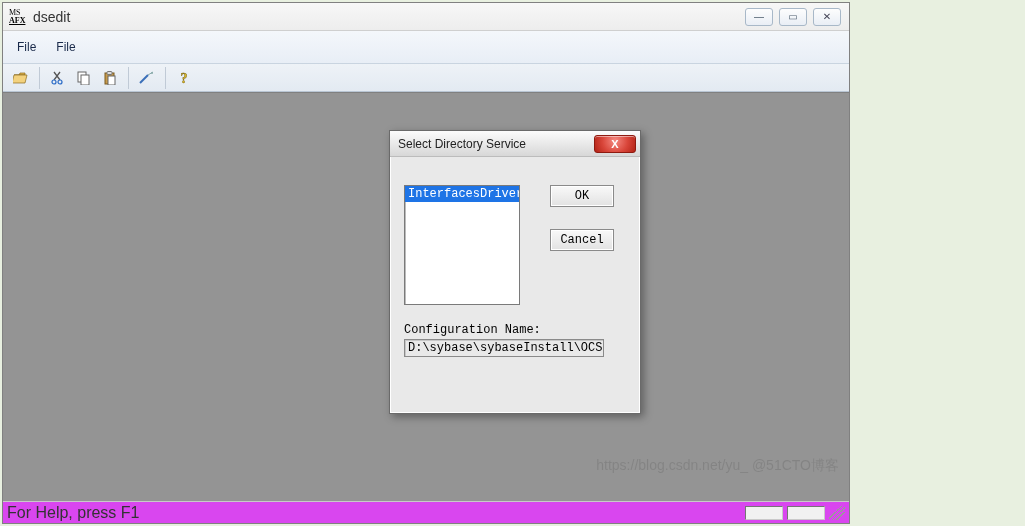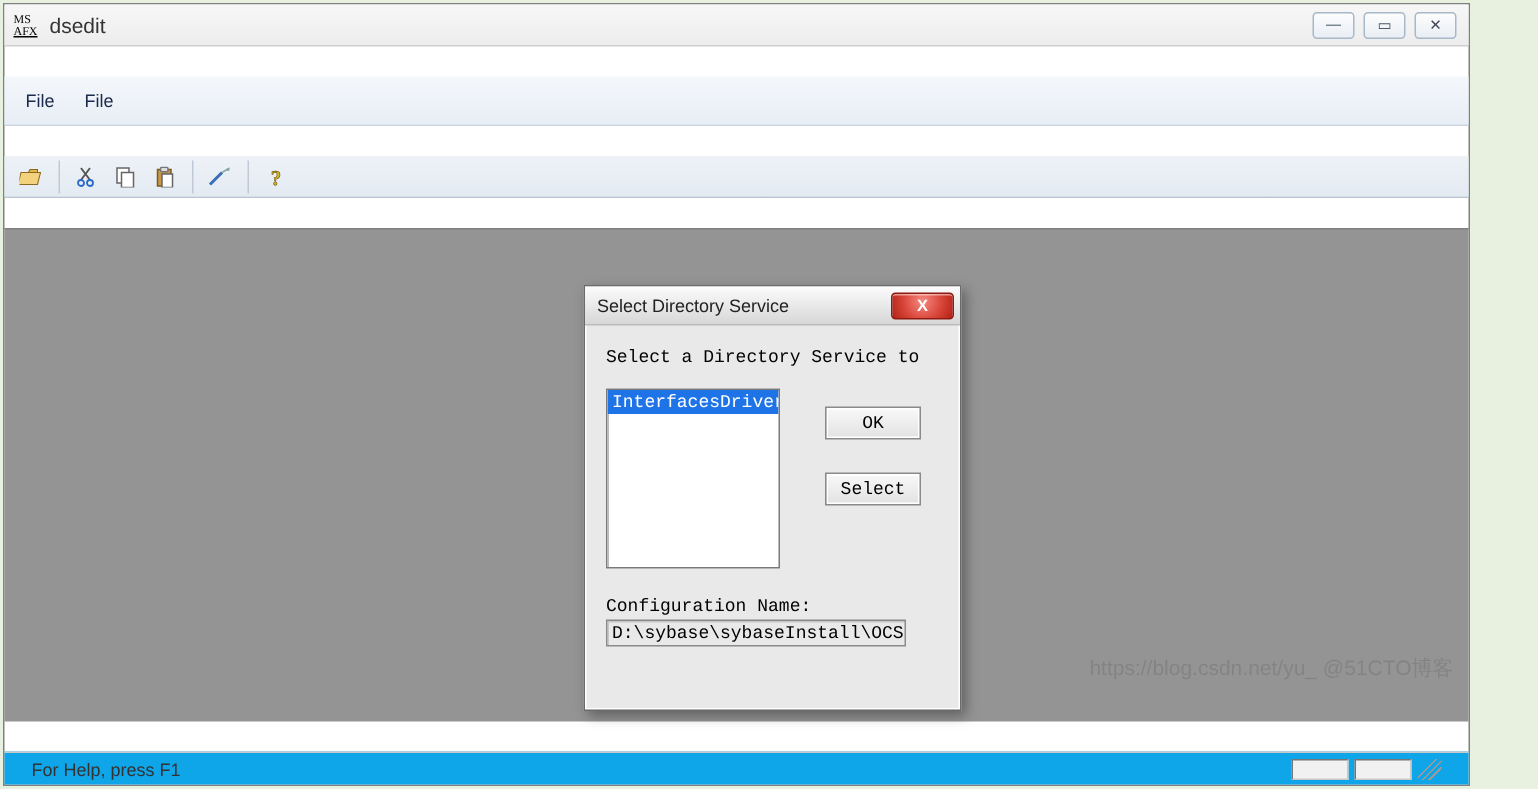--- a/index.html
+++ b/index.html
@@ -11,26 +11,25 @@
     width: 1025px;
     height: 526px;
     overflow: hidden;
     position: relative;
   }
 
   
   .app-window {
     position: absolute;
     left: 2px; top: 2px;
-    width: 978px; height: 522px;
+    width: 848px; height: 522px;
     background: #fff;
     border: 1px solid #808080;
     display: flex;
     flex-direction: column;
-    gap: 20px;
   }
   .titlebar {
     height: 28px;
     background: linear-gradient(#f7f7f7,#ededed);
     border-bottom: 1px solid #cfcfcf;
     display: flex;
     align-items: center;
     padding: 0 4px 0 6px;
   }
   .app-icon {
@@ -101,26 +100,26 @@
 
   .work-area {
     flex: 1;
     background: #949494;
     position: relative;
     border-top: 1px solid #808080;
   }
 
   .statusbar {
     height: 22px;
-    background: #0ea5e9;
+    background: #d946ef;
     border-top: 1px solid #c9c9c9;
     display: flex;
     align-items: center;
-    padding: 0 18px;
-    font-size: 12px;
+    padding: 0 4px;
+    font-size: 16px;
     color: #333;
   }
   .statusbar .sb-right {
     margin-left: auto;
     display: flex;
     gap: 4px;
   }
   .sb-box {
     width: 38px; height: 14px;
     border: 1px inset #c9c9c9;
@@ -186,21 +185,20 @@
   }
   .list-item.selected {
     background: #1e74e6;
     color: #fff;
   }
   .btn-col {
     margin-left: 30px;
     display: flex;
     flex-direction: column;
     gap: 22px;
-    margin-top: 12px;
   }
   .winbtn {
     width: 64px; height: 22px;
     background: linear-gradient(#f9f9f9,#e2e2e2);
     border: 1px solid #8a8a8a;
     font-family: "Courier New", monospace;
     font-size: 12px;
     text-align: center;
     line-height: 20px;
     cursor: default;
@@ -232,21 +230,21 @@
   }
 </style>
 </head>
 <body>
 
 <div class="app-window">
 
   <div class="titlebar">
     <div class="app-icon">
       <span>MS</span>
-      <span style="text-decoration: underline;">AFX</span>
+      <span style="text-decoration: underline; font-weight: bold;">AFX</span>
     </div>
     <span class="app-title">dsedit</span>
     <div class="titlebar-buttons">
       <div class="tb-btn">
           <span>—</span>
         </div>
       <div class="tb-btn">
           <span>▭</span>
         </div>
       <div class="tb-btn tb-close">
@@ -307,29 +305,28 @@
   <div class="work-area">
 
     <div class="dialog">
       <div class="dlg-tb">
         <span>Select Directory Service</span>
         <div class="dlg-close">
           <span>X</span>
         </div>
       </div>
       <div class="dlg-body">
-        <div>Select a Directory Service to</div>
         <div style="height:12px"></div>
         <div class="dlg-row" style="margin-top:2px;">
           <div class="listbox">
             <div class="list-item selected">InterfacesDriver</div>
           </div>
           <div class="btn-col">
             <div class="winbtn"><span>OK</span></div>
-            <div class="winbtn"><span>Select</span></div>
+            <div class="winbtn"><span>Cancel</span></div>
           </div>
         </div>
         <div class="cfg-label">Configuration Name:</div>
         <div class="cfg-field">D:\sybase\sybaseInstall\OCS-15_0\</div>
       </div>
     </div>
 
     <div class="wm">https://blog.csdn.net/yu_  @51CTO博客</div>
   </div>
 

